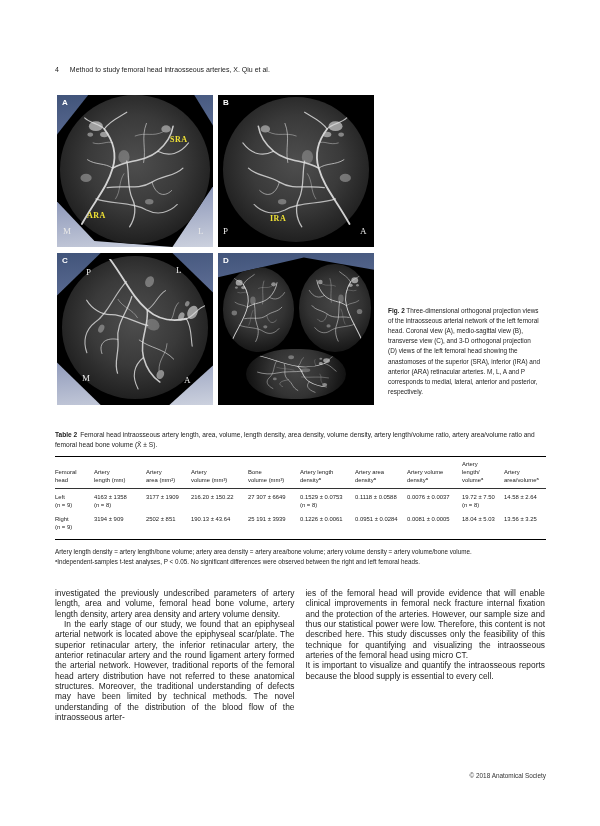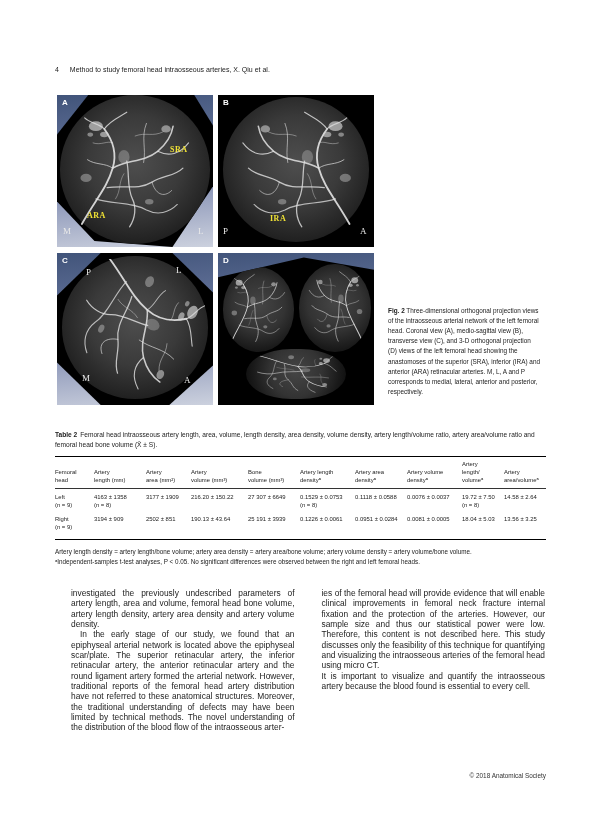--- a/index.html
+++ b/index.html
@@ -54,21 +54,21 @@
                 padding:4px 3px 3px 0;border-bottom:0.8px solid #333;white-space:pre-line;line-height:1.35;}
   table.data td{font-size:5.9px;text-align:left;vertical-align:top;
                 padding:4px 3px 2px 0;white-space:pre-line;line-height:1.4;}
   table.data tr:last-child td{padding-bottom:7px;}
 
   .fnotes{position:absolute;left:55px;top:547px;width:491px;font-size:6.3px;line-height:1.55;color:#222;}
   .fnotes div{margin:0;}
 
   
   .bodycols{position:absolute;left:55px;top:588px;width:490px;display:flex;gap:11px;}
-  .col{width:240px;font-size:8.4px;line-height:10.35px;text-align:justify;color:#1c1c1c;margin-left:16px;}
+  .col{width:240px;font-size:8.4px;line-height:10.35px;text-align:justify;color:#1c1c1c;}
   .col p{margin:0;}
   .col p.indent{text-indent:9px;}
   .col .heading{font-weight:bold;margin:16px 0 10px 0;line-height:11px;}
 
   .footer{position:absolute;right:54px;top:772px;font-size:6.4px;color:#333;}
 </style>
 </head>
 <body>
 
 <svg width="0" height="0" style="position:absolute">
@@ -111,21 +111,21 @@
 
     <div class="panel pa">
       <div class="bluebg"></div>
       <div class="port">
         <div class="head"></div>
         <svg class="vessels" viewBox="0 0 100 100" preserveAspectRatio="none">
             <use href="#vnet"></use>
           </svg>
       </div>
       <span class="plabel">A</span>
-      <span class="alabel" style="left:113px;top:50px">SRA</span>
+      <span class="alabel" style="left:113px;top:40px">SRA</span>
       <span class="alabel" style="left:30px;top:116px">ARA</span>
       <span class="olabel" style="left:6px;top:131px">M</span>
       <span class="olabel" style="left:141px;top:131px">L</span>
     </div>
 
     <div class="panel pb">
       <div class="port">
         <div class="head"></div>
         <svg class="vessels" viewBox="0 0 100 100" preserveAspectRatio="none">
           <use href="#vnet" transform="translate(100,0) scale(-1,1)"></use>
@@ -260,19 +260,19 @@
     <div>ᵃIndependent-samples t-test analyses, P &lt; 0.05. No significant differences were observed between the right and left femoral heads.</div>
   </div>
 
   <div class="bodycols">
     <div class="col">
       <p>investigated the previously undescribed parameters of artery length, area and volume, femoral head bone volume, artery length density, artery area density and artery volume density.</p>
       <p class="indent">In the early stage of our study, we found that an epiphyseal arterial network is located above the epiphyseal scar/plate. The superior retinacular artery, the inferior retinacular artery, the anterior retinacular artery and the round ligament artery formed the arterial network. However, traditional reports of the femoral head artery distribution have not referred to these anatomical structures. Moreover, the traditional understanding of defects may have been limited by technical methods. The novel understanding of the distribution of the blood flow of the intraosseous arter-</p>
     </div>
     <div class="col">
       <p>ies of the femoral head will provide evidence that will enable clinical improvements in femoral neck fracture internal fixation and the protection of the arteries. However, our sample size and thus our statistical power were low. Therefore, this content is not described here. This study discusses only the feasibility of this technique for quantifying and visualizing the intraosseous arteries of the femoral head using micro CT.</p>
-      <p>It is important to visualize and quantify the intraosseous artery because the blood found is essential to every cell.</p>
+      <p>It is important to visualize and quantify the intraosseous reports because the blood supply is essential to every cell.</p>
     </div>
   </div>
 
   <div class="footer">© 2018 Anatomical Society</div>
 
 </div>
 
 </body></html>

